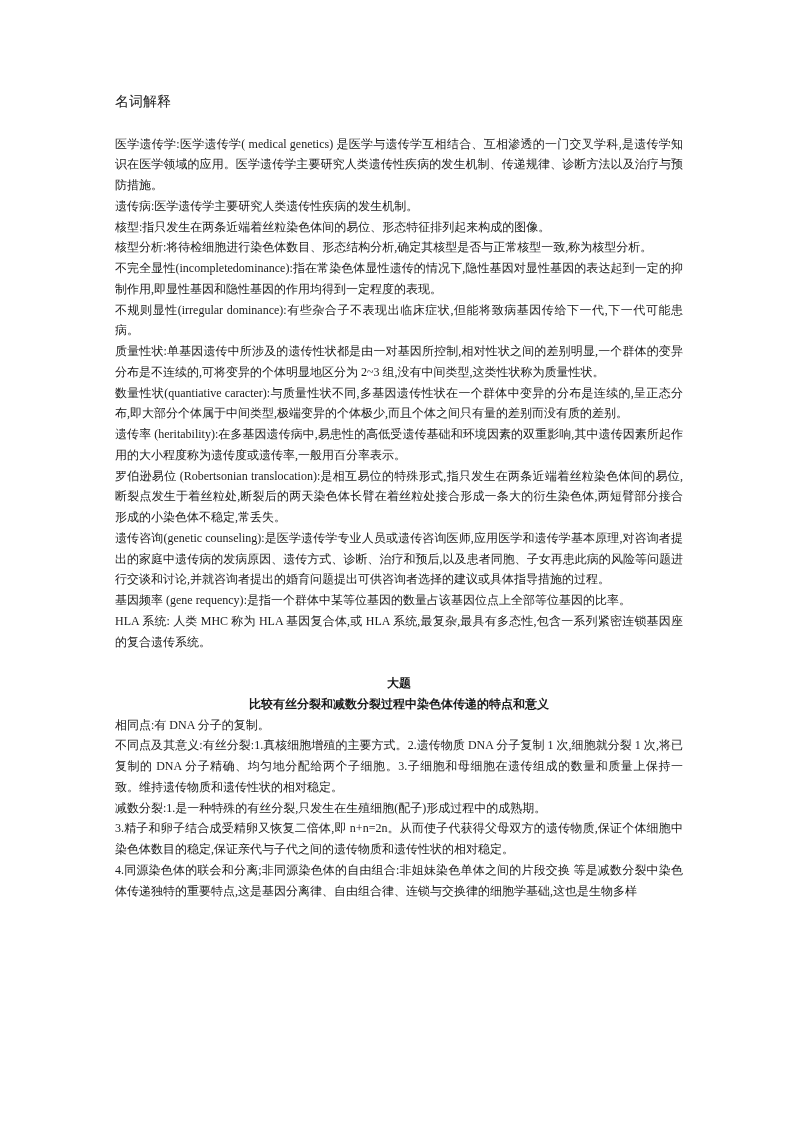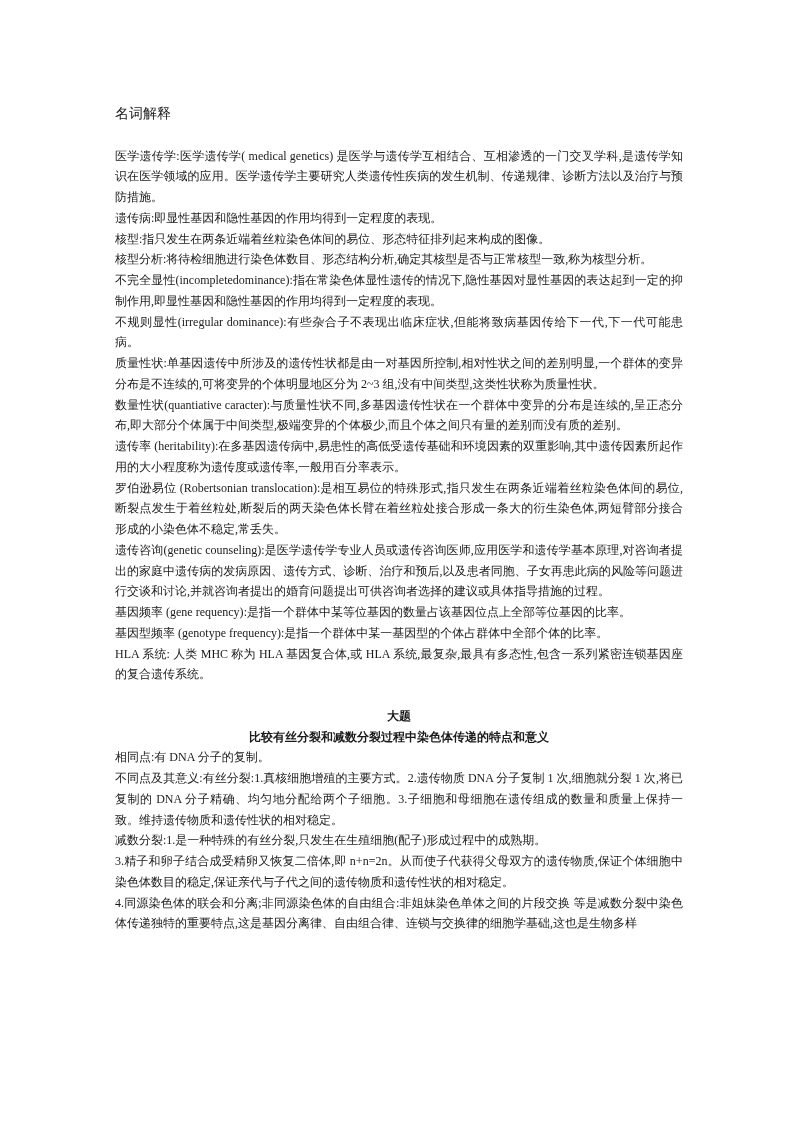--- a/index.html
+++ b/index.html
@@ -8,21 +8,21 @@
     height: 1122px;
     background: #ffffff;
     color: #1a1a1a;
     font-family: "Liberation Serif", "DejaVu Serif", serif;
     position: relative;
     overflow: hidden;
   }
   .page {
     position: absolute;
     left: 115px;
-    top: 104px;
+    top: 92px;
     width: 568px;
   }
   .doc-title {
     font-size: 14px;
     font-weight: 400;
     line-height: 20.75px;
     margin: 0;
   }
   .spacer { height: 20.75px; }
   p.para {
@@ -48,21 +48,21 @@
 <div class="page">
 
   <h1 class="doc-title">名词解释</h1>
 
   <div class="spacer"></div>
 
   <div id="definitions">
 
       <p class="para"><b class="term">医学遗传学</b><span>:医学遗传学( medical genetics) 是医学与遗传学互相结合、互相渗透的一门交叉学科,是遗传学知识在医学领域的应用。医学遗传学主要研究人类遗传性疾病的发生机制、传递规律、诊断方法以及治疗与预防措施。</span></p>
 
-      <p class="para"><b class="term">遗传病</b><span>:即显性基因和隐性基因的作用均得到一定程度的表现。</span></p>
+      <p class="para"><b class="term">遗传病</b><span>:医学遗传学主要研究人类遗传性疾病的发生机制。</span></p>
 
       <p class="para"><b class="term">核型</b><span>:指只发生在两条近端着丝粒染色体间的易位、形态特征排列起来构成的图像。</span></p>
 
       <p class="para"><b class="term">核型分析</b><span>:将待检细胞进行染色体数目、形态结构分析,确定其核型是否与正常核型一致,称为核型分析。</span></p>
 
       <p class="para"><b class="term">不完全显性(incompletedominance)</b><span>:指在常染色体显性遗传的情况下,隐性基因对显性基因的表达起到一定的抑制作用,即显性基因和隐性基因的作用均得到一定程度的表现。</span></p>
 
       <p class="para"><b class="term">不规则显性(irregular dominance)</b><span>:有些杂合子不表现出临床症状,但能将致病基因传给下一代,下一代可能患病。</span></p>
 
       <p class="para"><b class="term">质量性状</b><span>:单基因遗传中所涉及的遗传性状都是由一对基因所控制,相对性状之间的差别明显,一个群体的变异分布是不连续的,可将变异的个体明显地区分为 2~3 组,没有中间类型,这类性状称为质量性状。</span></p>
@@ -70,21 +70,20 @@
       <p class="para"><b class="term">数量性状(quantiative caracter)</b><span>:与质量性状不同,多基因遗传性状在一个群体中变异的分布是连续的,呈正态分布,即大部分个体属于中间类型,极端变异的个体极少,而且个体之间只有量的差别而没有质的差别。</span></p>
 
       <p class="para"><b class="term">遗传率 (heritability)</b><span>:在多基因遗传病中,易患性的高低受遗传基础和环境因素的双重影响,其中遗传因素所起作用的大小程度称为遗传度或遗传率,一般用百分率表示。</span></p>
 
       <p class="para"><b class="term">罗伯逊易位 (Robertsonian translocation)</b><span>:是相互易位的特殊形式,指只发生在两条近端着丝粒染色体间的易位,断裂点发生于着丝粒处,断裂后的两天染色体长臂在着丝粒处接合形成一条大的衍生染色体,两短臂部分接合形成的小染色体不稳定,常丢失。</span></p>
 
       <p class="para"><b class="term">遗传咨询(genetic counseling)</b><span>:是医学遗传学专业人员或遗传咨询医师,应用医学和遗传学基本原理,对咨询者提出的家庭中遗传病的发病原因、遗传方式、诊断、治疗和预后,以及患者同胞、子女再患此病的风险等问题进行交谈和讨论,并就咨询者提出的婚育问题提出可供咨询者选择的建议或具体指导措施的过程。</span></p>
 
       <p class="para"><b class="term">基因频率 (gene requency)</b><span>:是指一个群体中某等位基因的数量占该基因位点上全部等位基因的比率。</span></p>
 
-      <p class="para"><b class="term">基因型频率 (genotype frequency)</b><span>:是指一个群体中某一基因型的个体占群体中全部个体的比率。</span></p>
 
       <p class="para"><b class="term">HLA 系统</b><span>: 人类 MHC 称为 HLA 基因复合体,或 HLA 系统,最复杂,最具有多态性,包含一系列紧密连锁基因座的复合遗传系统。</span></p>
 
   </div>
 
   <div class="spacer"></div>
 
   <section>
     <h2 class="essay-title">大题</h2>
     <h3 class="essay-question">比较有丝分裂和减数分裂过程中染色体传递的特点和意义</h3>

